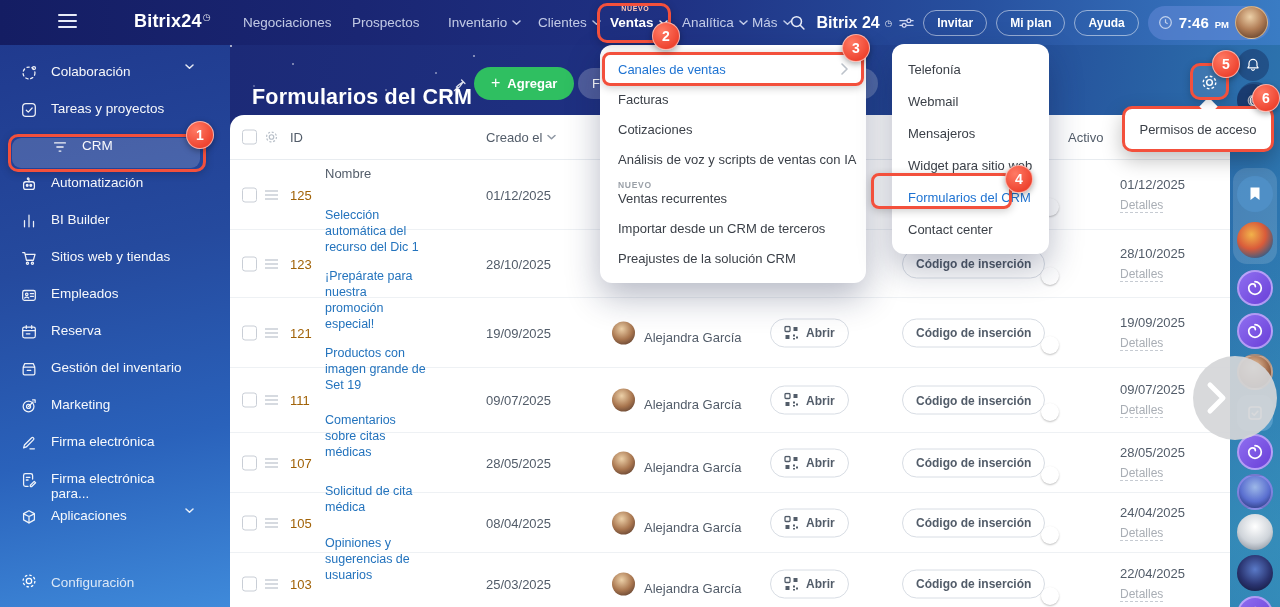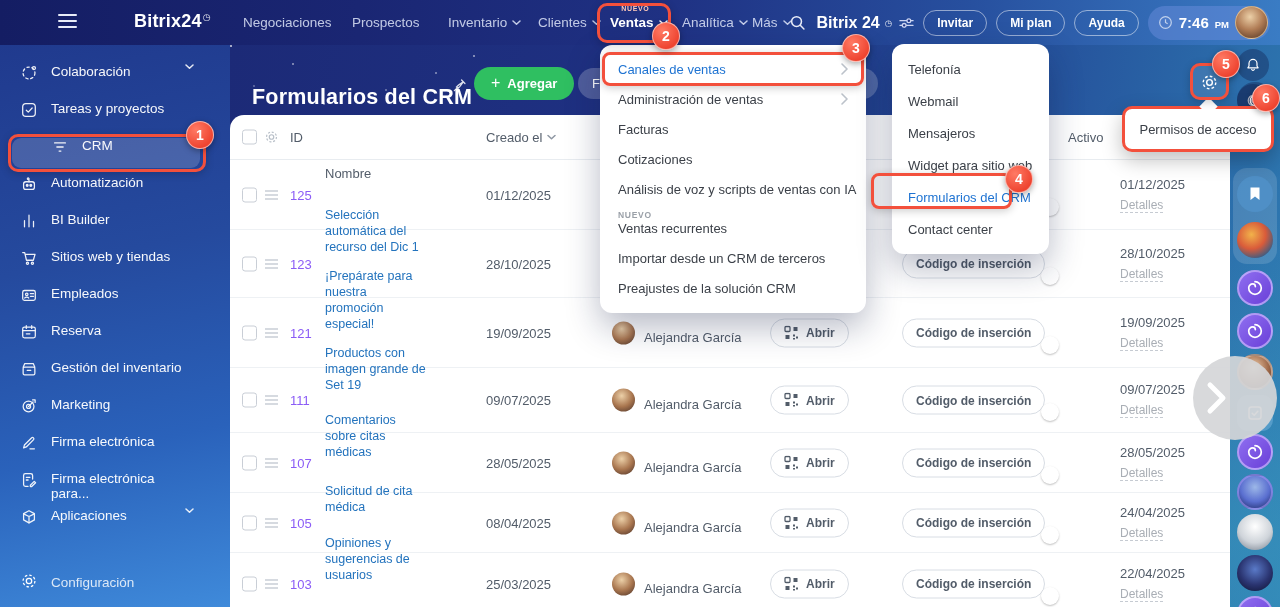--- a/index.html
+++ b/index.html
@@ -68,21 +68,21 @@
   .thead{position:relative;height:45px;border-bottom:1px solid #e8ecf0;}
   .cell{position:absolute;top:50%;transform:translateY(-50%);}
   .c-check{left:12px;}  .c-drag{left:34px;display:flex;}  .c-id{left:60px;}
   .c-name{left:95px;width:102px;margin-top:36px;}  .c-created{left:256px;text-align:center;}  .c-owner{left:382px;display:flex;align-items:flex-end;gap:9px;}
   .c-open{left:540px;}  .c-code{left:672px;}  .c-toggle{left:832px;}  .c-upd{left:890px;}
   .th{font-size:13px;color:#525c69;}
   .th-sort{display:flex;align-items:center;gap:5px;cursor:pointer;}
   .checkbox{width:15px;height:15px;border:1.5px solid #c9ced6;border-radius:3px;background:#fff;display:block;cursor:pointer;}
   .gear-grey{color:#b9c0c9;display:flex;left:34px;cursor:pointer;}
   .row{position:relative;border-bottom:1px solid #eef1f4;}
-  .id-txt{font-size:13px;color:#8b5cf6;}
+  .id-txt{font-size:13px;color:#a16207;}
   .name-link{font-size:12.5px;line-height:16px;color:#2373bd;text-decoration:none;display:block;cursor:pointer;}
   .date-txt{font-size:13px;color:#525c69;}
   .owner-av{width:23px;height:23px;border-radius:50%;
     background:radial-gradient(circle at 42% 32%,#ecd0a8 0%,#a9764f 52%,#5f4030 88%);}
   .owner-name{font-size:13px;color:#525c69;}
   .pill-btn{height:29px;border:1px solid #d8dde4;border-radius:15px;background:#fff;color:#525c69;
     font-size:12px;font-weight:700;font-family:inherit;display:inline-flex;align-items:center;gap:7px;padding:0 13px;cursor:pointer;white-space:nowrap;}
   .toggle{width:46px;height:24px;border-radius:12px;background:#a2dc28;position:relative;cursor:pointer;}
   .toggle::after{content:'';position:absolute;right:3px;top:3px;width:18px;height:18px;border-radius:50%;
     background:#fff;box-shadow:0 1px 2px rgba(0,0,0,.25);}
@@ -753,28 +753,20 @@
   <div class="menu menu-ventas" id="menu-ventas">
       <div class="menu-item m-active">
         <span class="lbl">Canales de ventas</span>
         <span class="ic" style="display: flex;">
           <svg width="7" height="12" viewBox="0 0 7 12" fill="none">
             <path d="M1 1l5 5-5 5" stroke="#bcc2ca" stroke-width="1.6" stroke-linecap="round" stroke-linejoin="round"></path>
           </svg>
         </span>
       </div>
       <div class="menu-item">
-        <span class="lbl">Administración de ventas</span>
-        <span class="ic" style="display: flex;">
-          <svg width="7" height="12" viewBox="0 0 7 12" fill="none">
-            <path d="M1 1l5 5-5 5" stroke="#bcc2ca" stroke-width="1.6" stroke-linecap="round" stroke-linejoin="round"></path>
-          </svg>
-        </span>
-      </div>
-      <div class="menu-item">
         <span class="lbl">Facturas</span>
       </div>
       <div class="menu-item">
         <span class="lbl">Cotizaciones</span>
       </div>
       <div class="menu-item">
         <span class="lbl">Análisis de voz y scripts de ventas con IA</span>
       </div>
       <div class="menu-new">NUEVO</div>
       <div class="menu-item tight">

